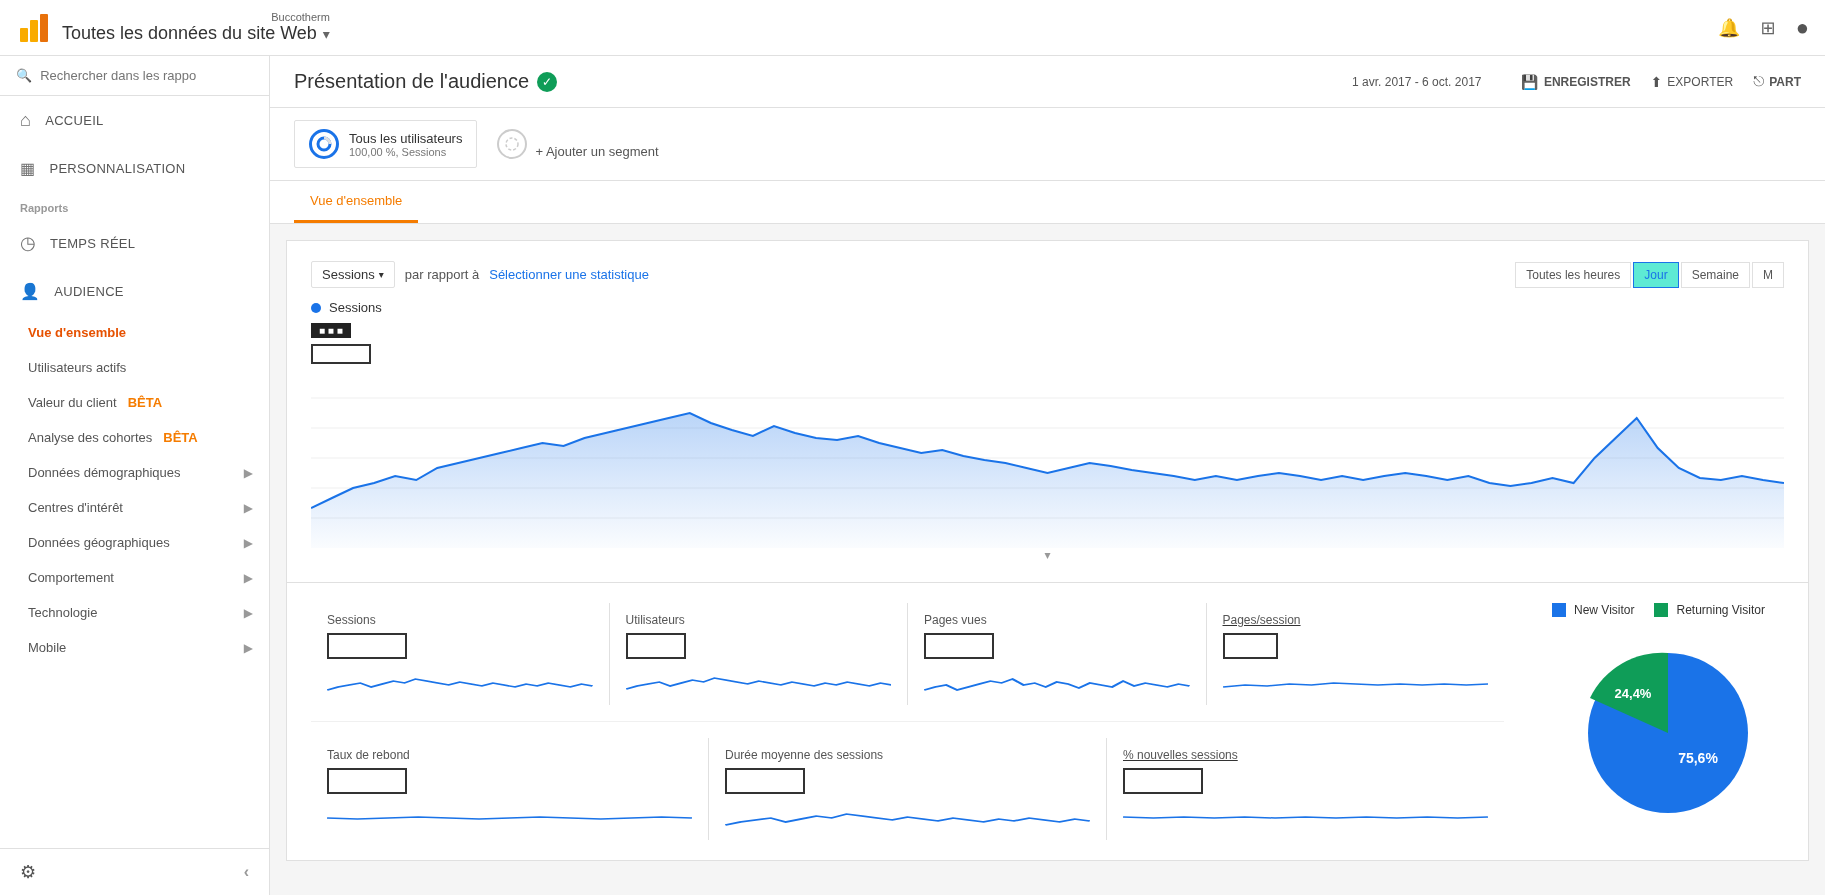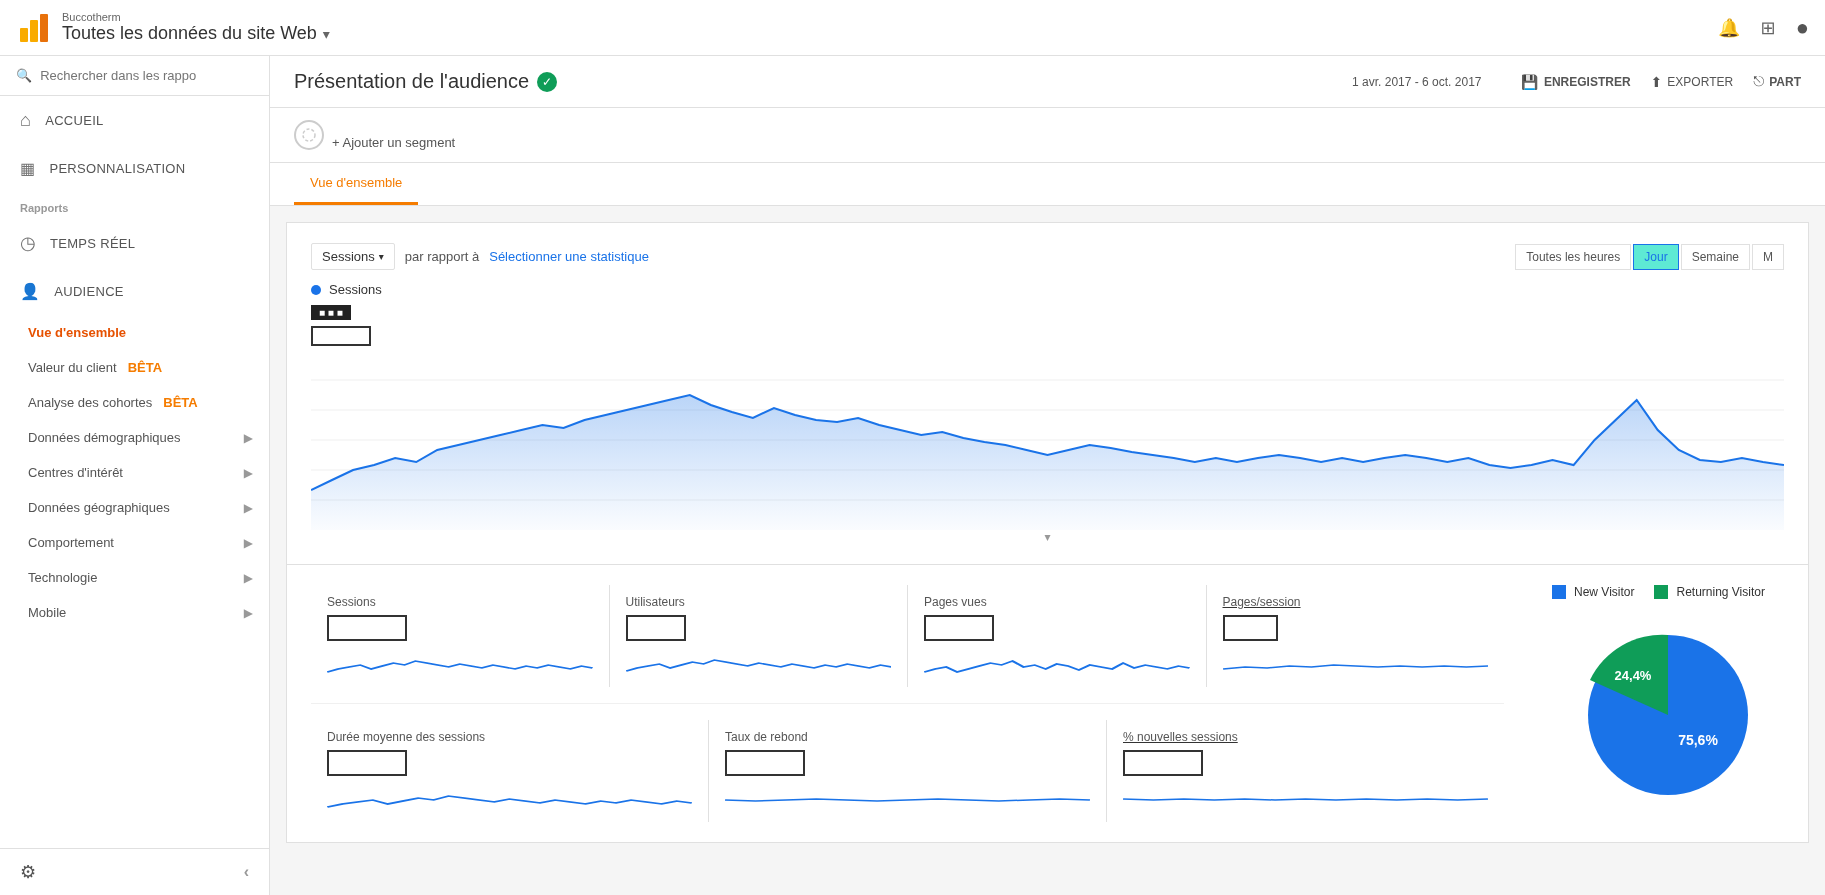--- a/index.html
+++ b/index.html
@@ -8,21 +8,21 @@
     
     .top-header {
       display: flex;
       align-items: center;
       justify-content: space-between;
       background: #fff;
       padding: 8px 16px;
       border-bottom: 1px solid #e0e0e0;
       height: 56px;
     }
-    .top-header-left { display: flex; align-items: center; gap: 10px; }
+    .top-header-left { display: flex; align-items: center; gap: 10px; text-align: right; }
     .logo-icon { width: 36px; height: 36px; }
     .brand-info { display: flex; flex-direction: column; }
     .brand-name { font-size: 11px; color: #666; }
     .site-selector { font-size: 18px; color: #333; font-weight: 300; display: flex; align-items: center; gap: 6px; }
     .site-selector .arrow { color: #666; font-size: 14px; }
     .top-header-right { display: flex; align-items: center; gap: 20px; }
     .header-icon { color: #666; font-size: 18px; cursor: pointer; }
 
     
     .app-layout { display: flex; height: calc(100vh - 56px); }
@@ -275,20 +275,23 @@
 
     <div class="nav-item">
       <span class="nav-icon" style="font-size:16px; color:#e65100;">👤</span>
       <span>AUDIENCE</span>
     </div>
 
     <div class="sidebar-sub-item active">
       <span>Vue d'ensemble</span>
     </div>
     <div class="sidebar-sub-item">
+      <span>Utilisateurs actifs</span>
+    </div>
+    <div class="sidebar-sub-item">
       <span>Valeur du client</span>
       <span class="badge">BÊTA</span>
     </div>
     <div class="sidebar-sub-item">
       <span>Analyse des cohortes</span>
       <span class="badge">BÊTA</span>
     </div>
 
     <div class="sidebar-sub-item expandable">
       <span>Données démographiques</span>
@@ -340,20 +343,32 @@
         </div>
         <div class="header-action">
           <span style="font-size:14px;">⎋</span>
           <span style="font-size:12px;font-weight:600;">PART</span>
         </div>
       </div>
     </div>
 
     <div class="segments-bar">
       <div class="segments-left">
+        <div class="segment-pill">
+          <div class="segment-circle">
+            <svg width="16" height="16" viewBox="0 0 16 16">
+              <circle cx="8" cy="8" r="6" fill="none" stroke="#1a73e8" stroke-width="3"></circle>
+              <path d="M8 2 A6 6 0 0 1 14 8" fill="none" stroke="#e0e0e0" stroke-width="3"></path>
+            </svg>
+          </div>
+          <div class="segment-info">
+            <div class="segment-name">Tous les utilisateurs</div>
+            <div class="segment-desc">100,00 %, Sessions</div>
+          </div>
+        </div>
         <div class="add-segment">
           <div class="add-segment-circle">
             <svg width="14" height="14" viewBox="0 0 14 14">
               <circle cx="7" cy="7" r="6" fill="none" stroke="#ccc" stroke-width="1.5" stroke-dasharray="3,2"></circle>
             </svg>
           </div>
           <span>+ Ajouter un segment</span>
         </div>
       </div>
     </div>
@@ -454,34 +469,34 @@
             <div class="stat-sparkline">
               <svg viewBox="0 0 120 30" preserveAspectRatio="none">
                 <path d="M0,22 L10,20 L20,21 L30,19 L40,20 L50,18 L60,19 L70,20 L80,19 L90,20 L100,19 L110,20 L120,19" fill="none" stroke="#1a73e8" stroke-width="1.5"></path>
               </svg>
             </div>
           </div>
         </div>
 
         <div class="stats-row" style="margin-top:16px; border-top:1px solid #f0f0f0; padding-top:16px;">
           <div class="stat-item">
+            <div class="stat-label">Taux de rebond</div>
+            <div class="stat-value-box">&nbsp;</div>
+            <div class="stat-sparkline">
+              <svg viewBox="0 0 120 30" preserveAspectRatio="none">
+                <path d="M0,18 L10,19 L20,18 L30,17 L40,18 L50,19 L60,18 L70,17 L80,18 L90,19 L100,18 L110,17 L120,18" fill="none" stroke="#1a73e8" stroke-width="1.5"></path>
+              </svg>
+            </div>
+          </div>
+          <div class="stat-item">
             <div class="stat-label">Durée moyenne des sessions</div>
             <div class="stat-value-box">&nbsp;</div>
             <div class="stat-sparkline">
               <svg viewBox="0 0 120 30" preserveAspectRatio="none">
                 <path d="M0,25 L5,22 L10,20 L15,18 L20,22 L25,19 L30,16 L35,18 L40,14 L45,16 L50,18 L55,20 L60,17 L65,19 L70,21 L75,18 L80,20 L85,22 L90,19 L95,21 L100,18 L105,20 L110,22 L115,19 L120,21" fill="none" stroke="#1a73e8" stroke-width="1.5"></path>
-              </svg>
-            </div>
-          </div>
-          <div class="stat-item">
-            <div class="stat-label">Taux de rebond</div>
-            <div class="stat-value-box">&nbsp;</div>
-            <div class="stat-sparkline">
-              <svg viewBox="0 0 120 30" preserveAspectRatio="none">
-                <path d="M0,18 L10,19 L20,18 L30,17 L40,18 L50,19 L60,18 L70,17 L80,18 L90,19 L100,18 L110,17 L120,18" fill="none" stroke="#1a73e8" stroke-width="1.5"></path>
               </svg>
             </div>
           </div>
           <div class="stat-item">
             <div class="stat-label">% nouvelles sessions</div>
             <div class="stat-value-box">&nbsp;</div>
             <div class="stat-sparkline">
               <svg viewBox="0 0 120 30" preserveAspectRatio="none">
                 <path d="M0,17 L10,18 L20,17 L30,18 L40,17 L50,18 L60,17 L70,18 L80,17 L90,18 L100,17 L110,18 L120,17" fill="none" stroke="#1a73e8" stroke-width="1.5"></path>
               </svg>

